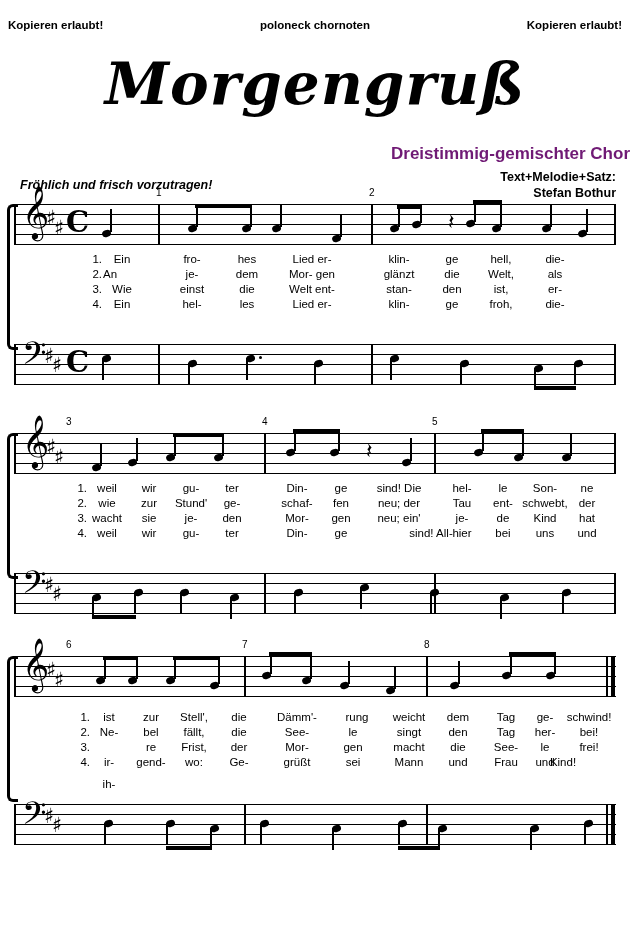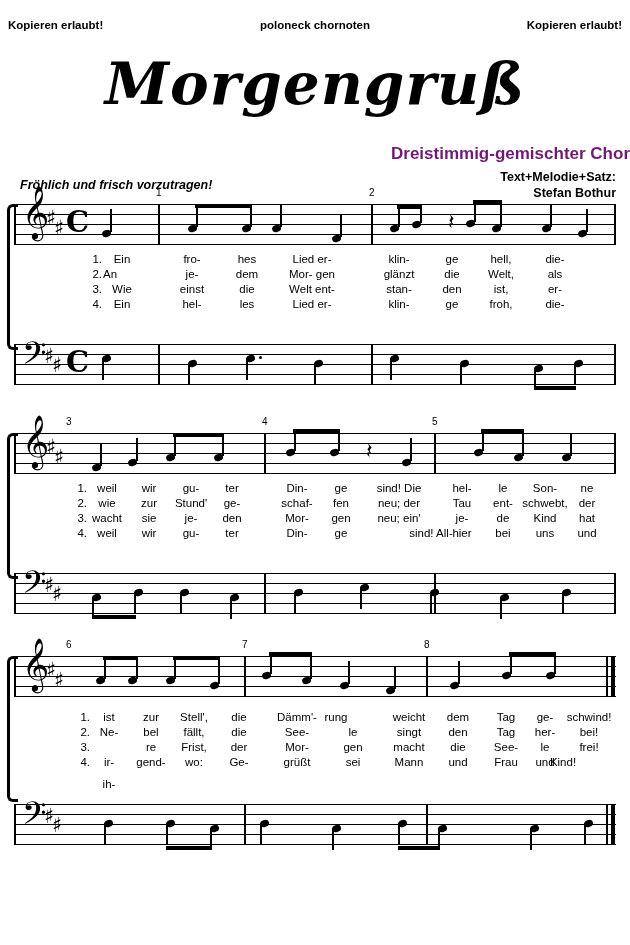--- a/index.html
+++ b/index.html
@@ -609,21 +609,21 @@
     </div>
 
     <div class="lyrics" style="top:63px;">
       <div class="lyricline">
         <span class="num" style="left:58px;width:18px;">1.</span>
         <span class="syl" style="left:95px;">ist</span>
         <span class="syl" style="left:137px;">zur</span>
         <span class="syl" style="left:180px;">Stell',</span>
         <span class="syl" style="left:225px;">die</span>
         <span class="syl" style="left:283px;">Dämm'-</span>
-        <span class="syl" style="left:322px;">rung</span>
+        <span class="syl" style="left:343px;">rung</span>
         <span class="syl" style="left:395px;">weicht</span>
         <span class="syl" style="left:444px;">dem</span>
         <span class="syl" style="left:492px;">Tag</span>
         <span class="syl" style="left:531px;">ge-</span>
         <span class="syl" style="left:575px;">schwind!</span>
       </div>
       <div class="lyricline">
         <span class="num" style="left:58px;width:18px;">2.</span>
         <span class="syl" style="left:95px;">Ne-</span>
         <span class="syl" style="left:137px;">bel</span>

